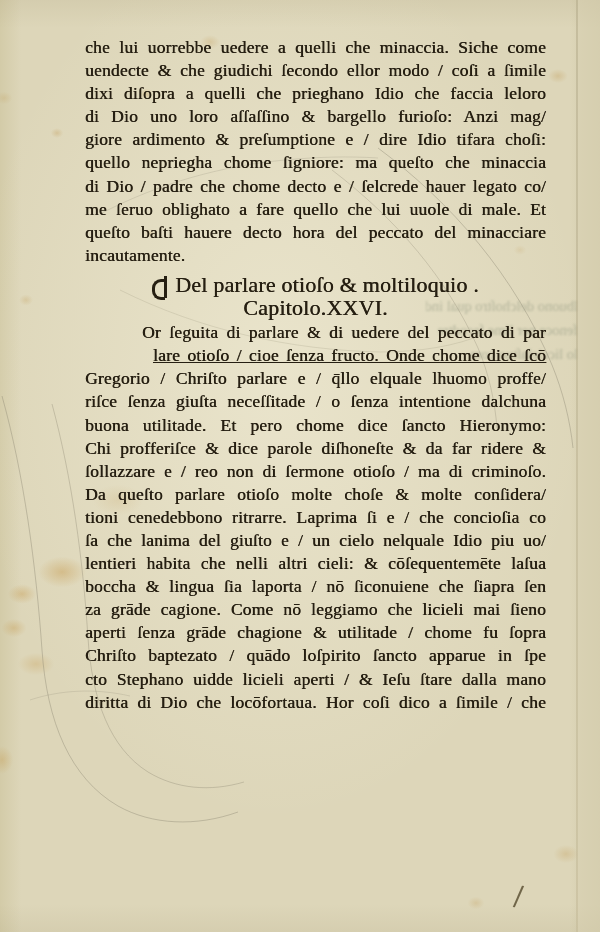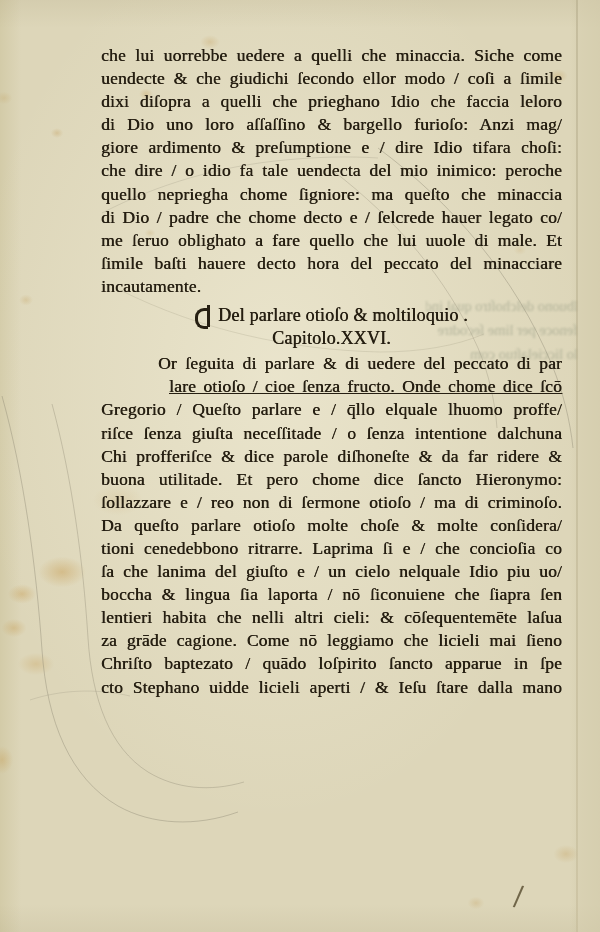--- a/index.html
+++ b/index.html
@@ -33,28 +33,28 @@
     radial-gradient(12px 9px  at 476px 903px, rgba(190,148,74,.24), rgba(190,148,74,0) 70%);
   }
   .arcs{position:absolute;left:0;top:0;}
   .arcs path{fill:none;stroke:#8a8570;stroke-width:1;}
   
   .ghost{position:absolute;right:22px;top:294px;width:152px;
     transform:scaleX(-1);filter:blur(1.1px);opacity:.55;color:#8e957e;
     font-size:14.5px;line-height:24px;}
   .gline{height:24px;white-space:nowrap;overflow:hidden;}
   
-  .textblock{position:absolute;left:101px;top:36px;width:461px;color:#261f12;
+  .textblock{position:absolute;left:85px;top:36px;width:461px;color:#261f12;
     font-size:17.5px;letter-spacing:.2px;
-    text-shadow:.4px 0 0 currentColor;margin-top:8px;}
+    text-shadow:.4px 0 0 currentColor;}
   .ln{height:23.1px;line-height:23.1px;text-align:justify;text-align-last:justify;overflow:visible;}
   .b1 .ln:last-child{text-align-last:left;}
   .b2 .ln:nth-child(1){padding-left:57px;}
   .b2 .ln:nth-child(2){padding-left:68px;text-decoration:underline;}
-  .heading{margin-top:6px;margin-bottom:2px;font-size:18px;}
+  .heading{margin-top:6px;margin-bottom:2px;font-size:22px;}
   .head{height:23.1px;line-height:23.1px;text-align:center;}
   
   .pilcrow{position:relative;display:inline-block;width:16px;height:15px;margin-right:7px;vertical-align:-2px;}
   .pilcrow::before{content:"";position:absolute;left:0;top:0;width:10px;height:15px;
     border:3px solid #261f12;border-right:0;border-radius:9px 0 0 9px;}
   .pilcrow::after{content:"";position:absolute;left:12px;top:-3px;width:2.6px;height:22px;background:#261f12;}
   
   .edge-shade{position:absolute;left:578px;top:0;right:0;bottom:0;background:#d9d2b4;opacity:.5;}
   .page-edge{position:absolute;left:576px;top:0;width:2px;height:932px;
     background:linear-gradient(180deg,#b4ab8b,#c4ba98);opacity:.55;}
@@ -86,51 +86,52 @@
     </div>
 
   <div class="textblock">
 
     <div class="b1">
         <div class="ln">che lui uorrebbe uedere a quelli che minaccia. Siche come</div>
         <div class="ln">uendecte &amp; che giudichi ſecondo ellor modo / coſi a ſimile</div>
         <div class="ln">dixi diſopra a quelli che prieghano Idio che faccia leloro</div>
         <div class="ln">di Dio uno loro aſſaſſino &amp; bargello furioſo: Anzi mag/</div>
         <div class="ln">giore ardimento &amp; preſumptione e / dire Idio tifara choſi:</div>
-        <div class="ln">che dire / o idio fa tale uendecta del mio inimico: peroche</div>
         <div class="ln">quello nepriegha chome ſigniore: ma queſto che minaccia</div>
         <div class="ln">di Dio / padre che chome decto e / ſelcrede hauer legato co/</div>
         <div class="ln">me ſeruo oblighato a fare quello che lui uuole di male. Et</div>
-        <div class="ln">ſimile baſti hauere decto hora del peccato del minacciare</div>
+        <div class="ln">queſto baſti hauere decto hora del peccato del minacciare</div>
         <div class="ln">incautamente.</div>
       </div>
 
     <div class="heading">
       <div class="head">
         <span class="pilcrow"></span><span>Del parlare otioſo &amp; moltiloquio .</span>
       </div>
       <div class="head">Capitolo.XXVI.</div>
     </div>
 
     <div class="b2">
         <div class="ln">Or ſeguita di parlare &amp; di uedere del peccato di par</div>
         <div class="ln">lare otioſo / cioe ſenza fructo. Onde chome dice ſcō</div>
-        <div class="ln">Gregorio / Queſto parlare e / q̄llo elquale lhuomo proffe/</div>
+        <div class="ln">Gregorio / Chriſto parlare e / q̄llo elquale lhuomo proffe/</div>
         <div class="ln">riſce ſenza giuſta neceſſitade / o ſenza intentione dalchuna</div>
+        <div class="ln">buona utilitade. Et pero chome dice ſancto Hieronymo:</div>
         <div class="ln">Chi profferiſce &amp; dice parole diſhoneſte &amp; da far ridere &amp;</div>
-        <div class="ln">buona utilitade. Et pero chome dice ſancto Hieronymo:</div>
         <div class="ln">ſollazzare e / reo non di ſermone otioſo / ma di criminoſo.</div>
         <div class="ln">Da queſto parlare otioſo molte choſe &amp; molte conſidera/</div>
         <div class="ln">tioni cenedebbono ritrarre. Laprima ſi e / che concioſia co</div>
         <div class="ln">ſa che lanima del giuſto e / un cielo nelquale Idio piu uo/</div>
+        <div class="ln">lentieri habita che nelli altri cieli: &amp; cōſequentemēte laſua</div>
         <div class="ln">boccha &amp; lingua ſia laporta / nō ſiconuiene che ſiapra ſen</div>
-        <div class="ln">lentieri habita che nelli altri cieli: &amp; cōſequentemēte laſua</div>
         <div class="ln">za grāde cagione. Come nō leggiamo che licieli mai ſieno</div>
+        <div class="ln">aperti ſenza grāde chagione &amp; utilitade / chome fu ſopra</div>
         <div class="ln">Chriſto baptezato / quādo loſpirito ſancto apparue in ſpe</div>
         <div class="ln">cto Stephano uidde licieli aperti / &amp; Ieſu ſtare dalla mano</div>
+        <div class="ln">diritta di Dio che locōfortaua. Hor coſi dico a ſimile / che</div>
       </div>
 
   </div>
 
   <div class="edge-shade"></div>
   <div class="page-edge"></div>
 
   <div class="pen-mark">/</div>
 
 </div>

